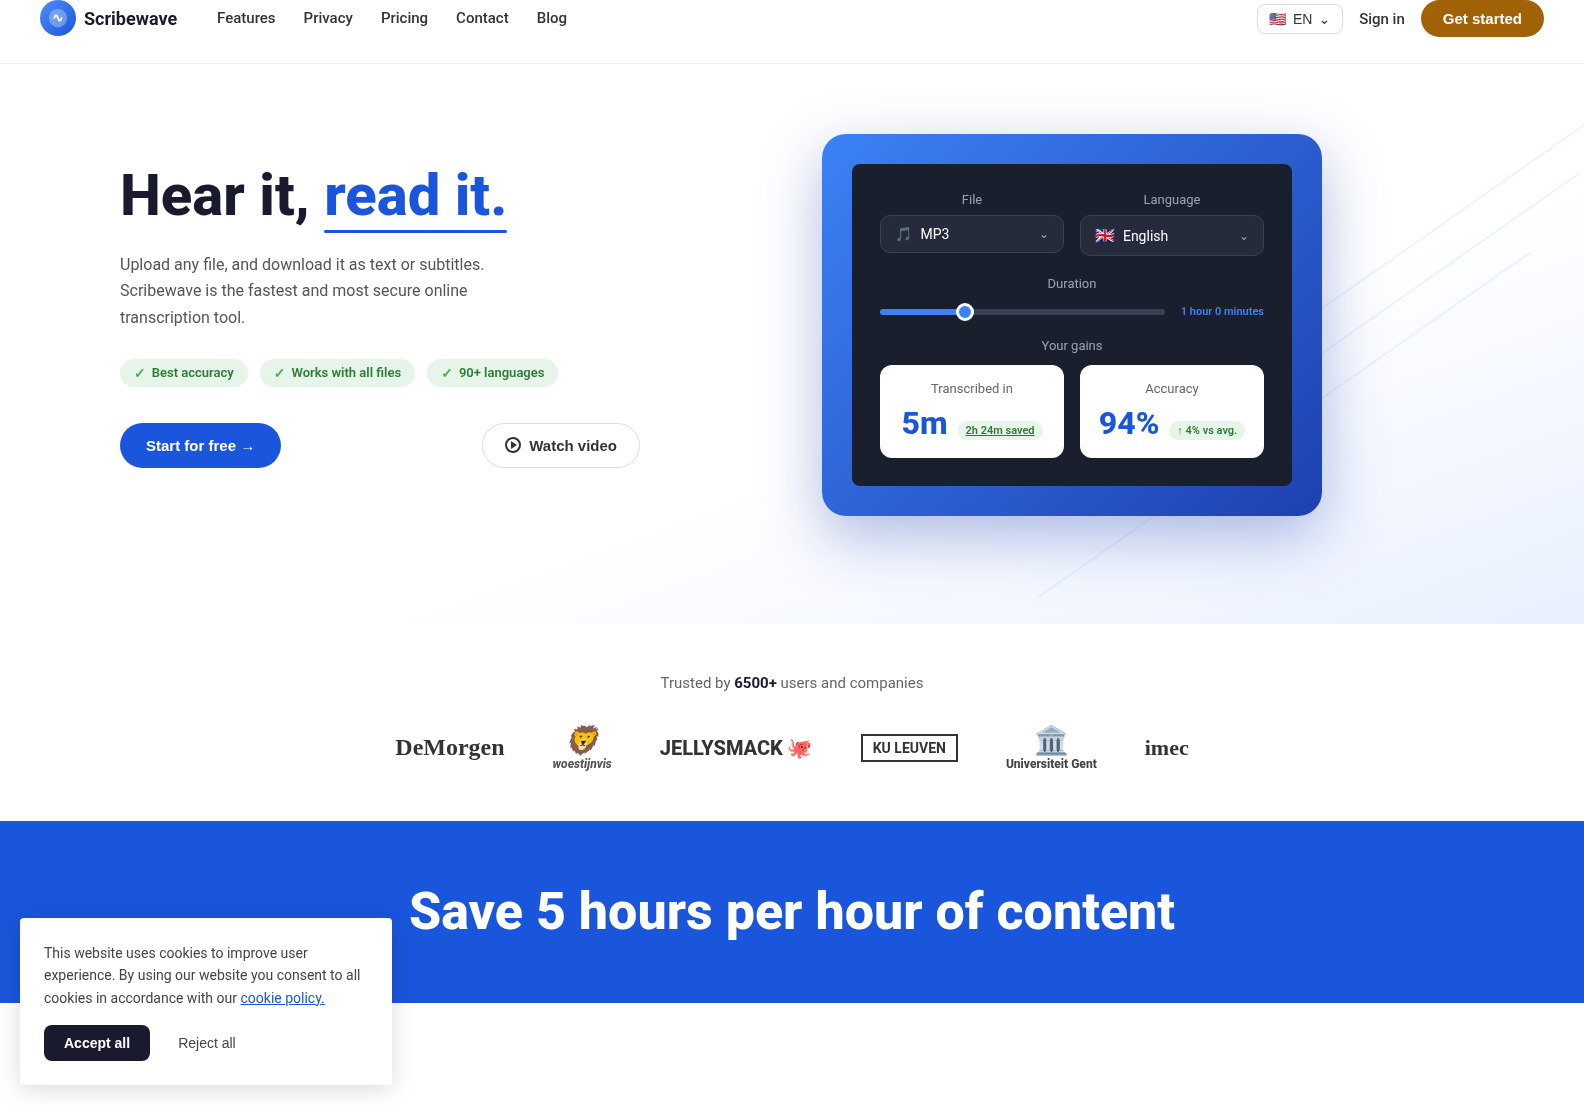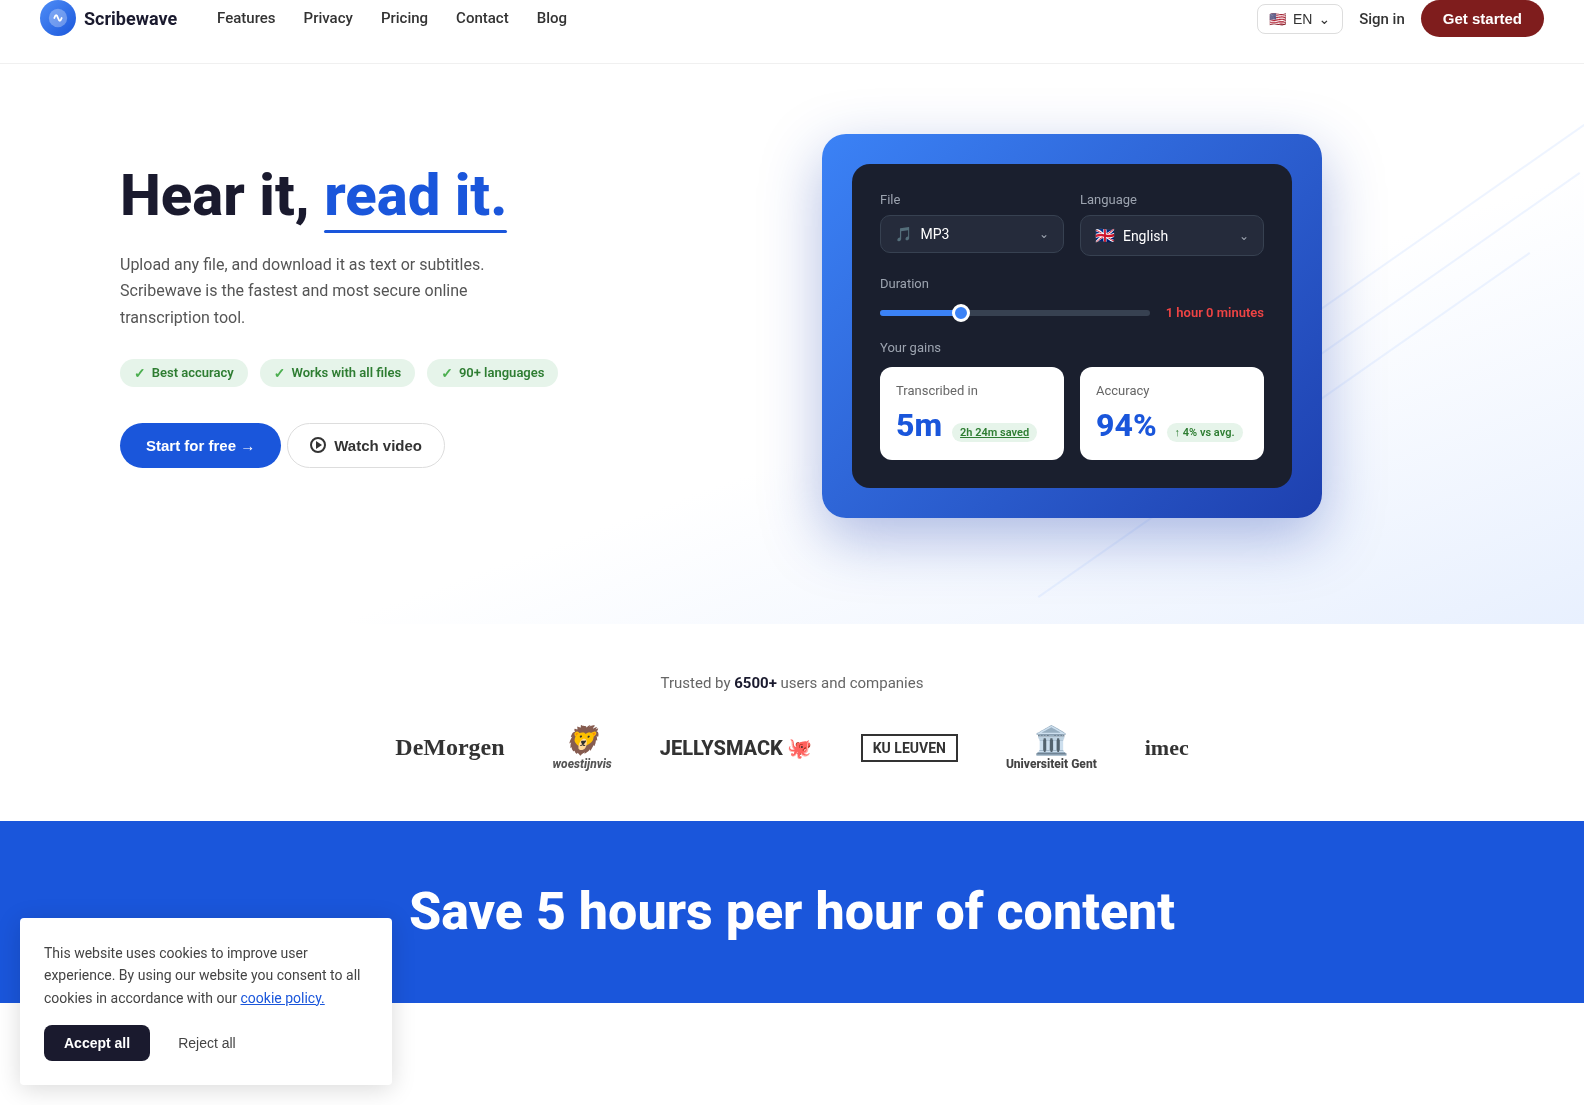--- a/index.html
+++ b/index.html
@@ -29,21 +29,21 @@
     .nav-links a { text-decoration: none; color: #333; font-size: 15px; font-weight: 500; }
     .navbar-right { display: flex; align-items: center; gap: 16px; }
     .lang-btn {
       display: flex; align-items: center; gap: 6px;
       border: 1px solid #ddd; border-radius: 8px;
       padding: 6px 12px; font-size: 14px; cursor: pointer;
       background: #fff; color: #333;
     }
     .sign-in { font-size: 15px; color: #333; text-decoration: none; font-weight: 500; cursor: pointer; }
     .get-started-btn {
-      background: #7f1d1d; color: #fff; border: none;
+      background: #a16207; color: #fff; border: none;
       padding: 10px 22px; border-radius: 25px; font-size: 15px;
       font-weight: 600; cursor: pointer;
     }
 
     
     .hero {
       display: flex;
       align-items: flex-start;
       padding: 60px 80px 40px 120px;
       min-height: 560px;
@@ -82,21 +82,21 @@
       display: flex; gap: 12px; flex-wrap: wrap;
       margin-bottom: 36px;
     }
     .badge {
       display: flex; align-items: center; gap: 6px;
       background: #e6f4ea; color: #2e7d32;
       border-radius: 20px; padding: 6px 14px;
       font-size: 13px; font-weight: 600;
     }
     .badge .check { color: #4caf50; font-size: 14px; }
-    .hero-actions { display: flex; align-items: center; gap: 6px; }
+    .hero-actions { display: flex; align-items: center; gap: 6px; justify-content: space-between; }
     .start-btn {
       background: #1a56db; color: #fff; border: none;
       padding: 14px 26px; border-radius: 30px;
       font-size: 15px; font-weight: 700; cursor: pointer;
       display: flex; align-items: center; gap: 8px;
     }
     .watch-btn {
       display: flex; align-items: center; gap: 8px;
       background: #fff; border: 1.5px solid #ddd;
       padding: 13px 22px; border-radius: 30px;
@@ -125,22 +125,23 @@
     }
     .ui-card-wrapper {
       background: linear-gradient(135deg, #3b82f6 0%, #1e40af 100%);
       border-radius: 24px;
       padding: 30px;
       width: 500px;
       box-shadow: 0 20px 60px rgba(30, 64, 175, 0.35);
     }
     .ui-card {
       background: #1a1f2e;
-      border-radius: 18px;
+      border-radius: 8px;
       padding: 28px;
+      text-align: center;
     }
     .ui-row { display: flex; gap: 16px; margin-bottom: 20px; }
     .ui-field { flex: 1; }
     .ui-field-label { color: #9ca3af; font-size: 13px; margin-bottom: 8px; }
     .ui-field-select {
       background: #252b3b; border: 1px solid #374151;
       border-radius: 10px; padding: 10px 14px;
       color: #fff; font-size: 14px;
       display: flex; align-items: center; justify-content: space-between;
     }
@@ -158,21 +159,21 @@
     .slider-fill {
       position: absolute; left: 0; top: 0; height: 100%;
       background: #3b82f6; border-radius: 3px; width: 30%;
     }
     .slider-thumb {
       position: absolute; top: 50%; left: 30%;
       transform: translate(-50%, -50%);
       width: 18px; height: 18px; background: #3b82f6;
       border-radius: 50%; border: 3px solid #fff;
     }
-    .duration-value { color: #ef4444; font-size: 13px; font-weight: 600; white-space: nowrap; }
+    .duration-value { color: #3b82f6; font-size: 11px; font-weight: 600; white-space: nowrap; }
 
     .your-gains-label { color: #9ca3af; font-size: 13px; margin-bottom: 12px; }
     .gains-row { display: flex; gap: 16px; }
     .gain-card {
       flex: 1; background: #fff; border-radius: 12px; padding: 16px;
     }
     .gain-card-label { font-size: 13px; color: #666; margin-bottom: 8px; }
     .gain-value { font-size: 32px; font-weight: 800; color: #1a56db; }
     .gain-sub {
       display: inline-block; background: #e6f4ea; color: #2e7d32;

